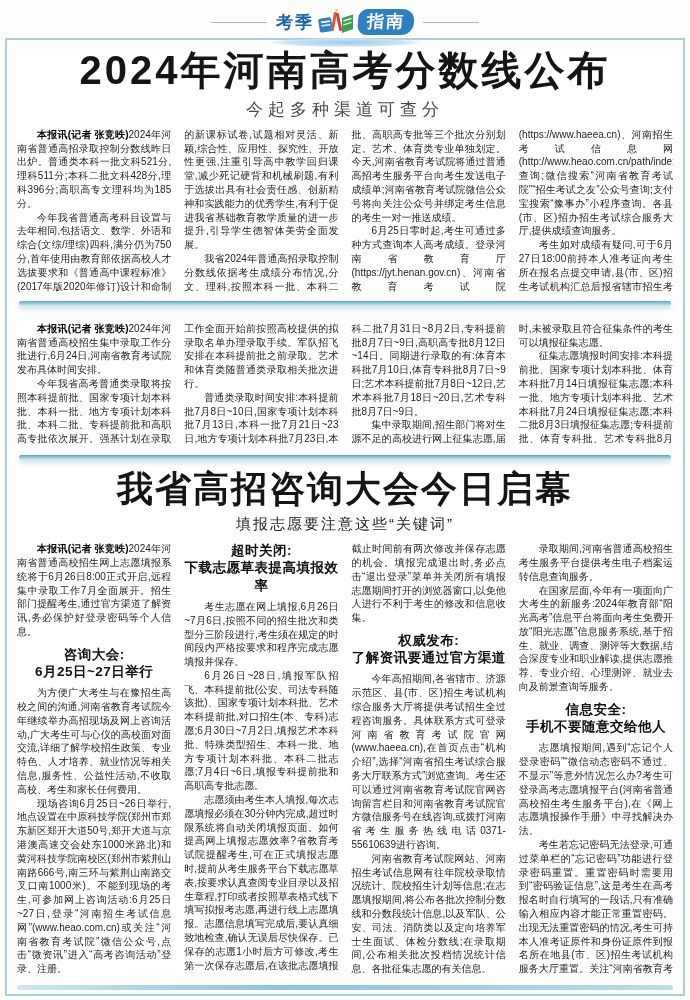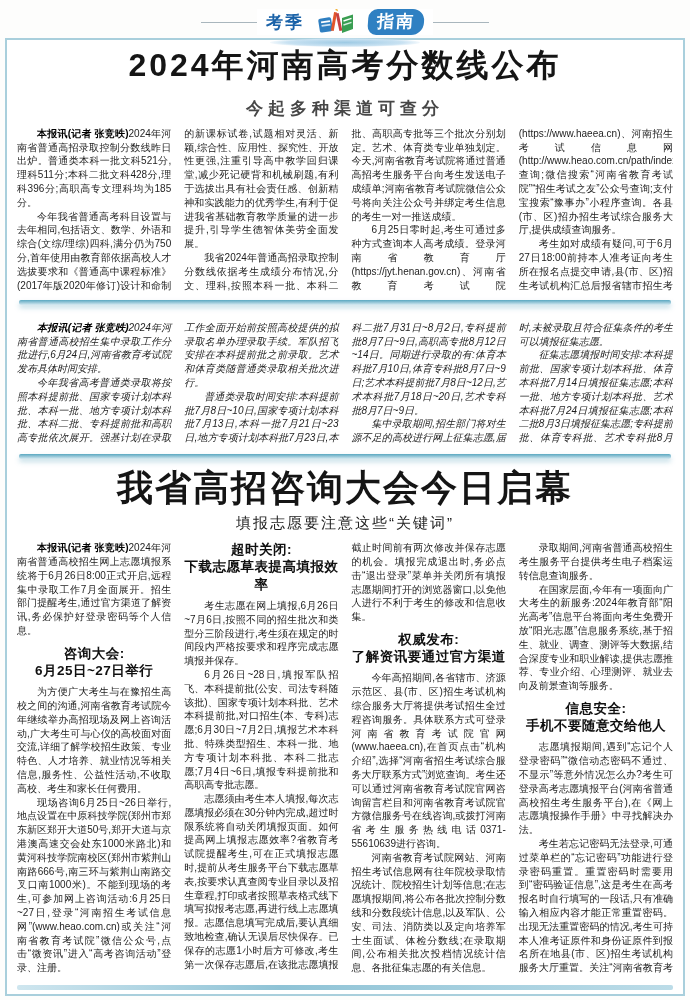--- a/index.html
+++ b/index.html
@@ -17,63 +17,63 @@
     padding:6px 10px 4px;box-sizing:border-box;overflow:hidden;
     display:flex;flex-direction:column;
   }
   
   .badge-wrap{
     position:absolute;top:2px;left:0;right:0;height:40px;z-index:5;
     display:flex;align-items:center;justify-content:center;pointer-events:none;
   }
   .badge-line{width:56px;height:1px;background:#a9b6bd;}
   .badge{
-    display:flex;align-items:center;gap:13px;background:#fff;padding:0 9px;
+    display:flex;align-items:center;gap:3px;background:#fff;padding:0 9px;
     position:relative;
   }
   .badge-txt{
     font-size:17px;font-weight:bold;color:#1a62a8;letter-spacing:2px;
     text-shadow:0 0 2px #fff;
   }
   .badge-pill{
     font-size:17px;font-weight:bold;color:#fff;background:#2f80c2;
     padding:1px 9px 2px;border-radius:9px 12px 12px 9px;letter-spacing:2px;
     transform:skewX(-4deg);
   }
   .badge-swoosh{
     position:absolute;left:50%;transform:translateX(-50%);top:29px;
     width:150px;height:9px;border-radius:50%;
     background:radial-gradient(ellipse at center,#9ecae4 0%,#c9e2f2 55%,rgba(255,255,255,0) 75%);
   }
   
   .hl{ text-align:center;font-weight:900;color:#151515;margin:0; line-height:1.12;}
-  .hl-1{font-size:32px;letter-spacing:3px;margin-top:2px;}
+  .hl-1{font-size:40px;letter-spacing:3px;margin-top:2px;}
   .hl-2{font-size:38px;letter-spacing:2px;}
   .hl-3{font-size:36px;letter-spacing:2px;}
   .sub-1{
     text-align:center;font-size:17px;color:#474747;letter-spacing:5px;
-    margin:13px 0 7px;font-weight:700;
+    margin:5px 0 7px;font-weight:400;
   }
   .sub-3{
     text-align:center;font-size:15px;color:#222;letter-spacing:2px;
     margin:6px 0 8px;font-weight:normal;
   }
   
   .divider{
     height:5px;margin:7px 2px 9px;border-radius:2px;
     background:linear-gradient(to bottom,#5aa8c1,#9fcbdb 55%,#d8ebf2);
     box-shadow:0 3px 5px rgba(130,185,205,.45);
   }
   
   .cols{
     column-gap:13px;column-fill:auto;text-align:justify;
     font-size:10px;line-height:1.38;color:#1d1d1d;overflow:hidden;
   }
   .cols-a1{columns:4;height:166px;}
-  .cols-a2{columns:4;height:126px;font-style:italic;}
+  .cols-a2{columns:4;height:126px;}
   .cols-a3{columns:4;height:438px;}
   .cols p{margin:0;text-indent:2em;}
   .byline{font-weight:bold;color:#000;}
   .sec-head{
     font-size:13.5px;font-weight:bold;color:#101010;text-align:center;
     line-height:1.28;margin:7px 0 6px;text-indent:0;letter-spacing:.5px;
     break-inside:avoid;
   }
   .bottom-bar{
     margin-top:auto;height:5px;border-radius:2px;

